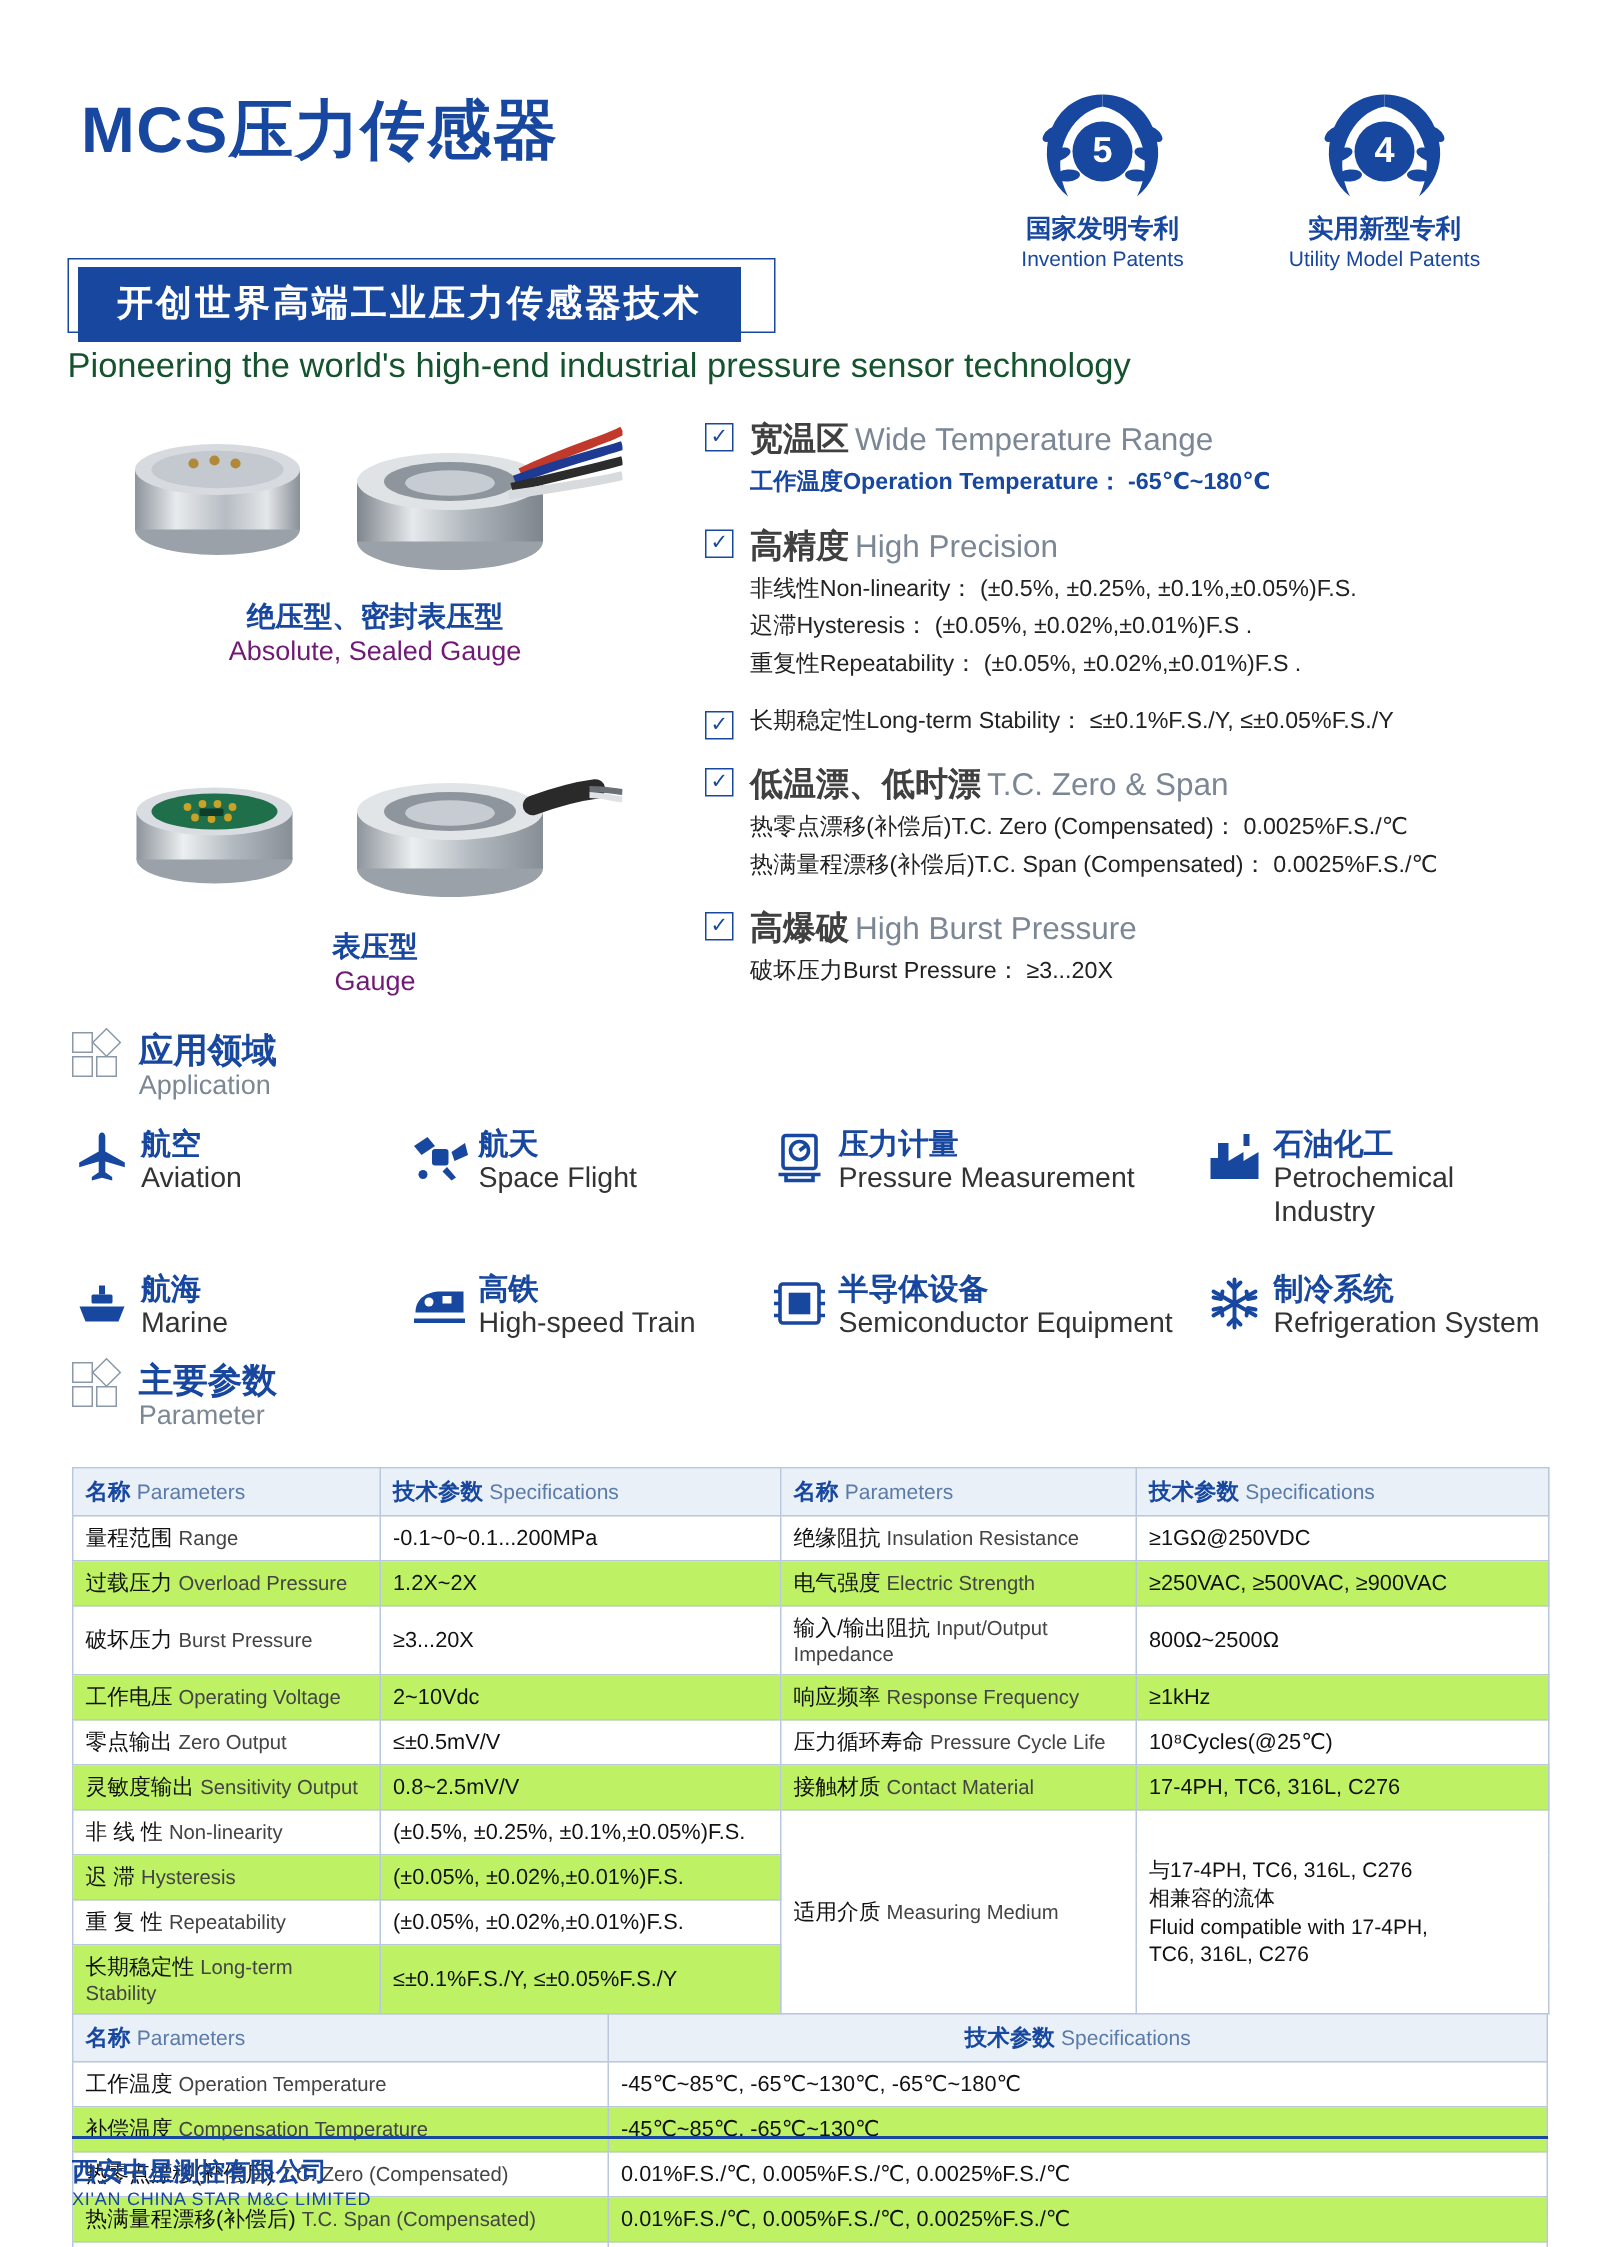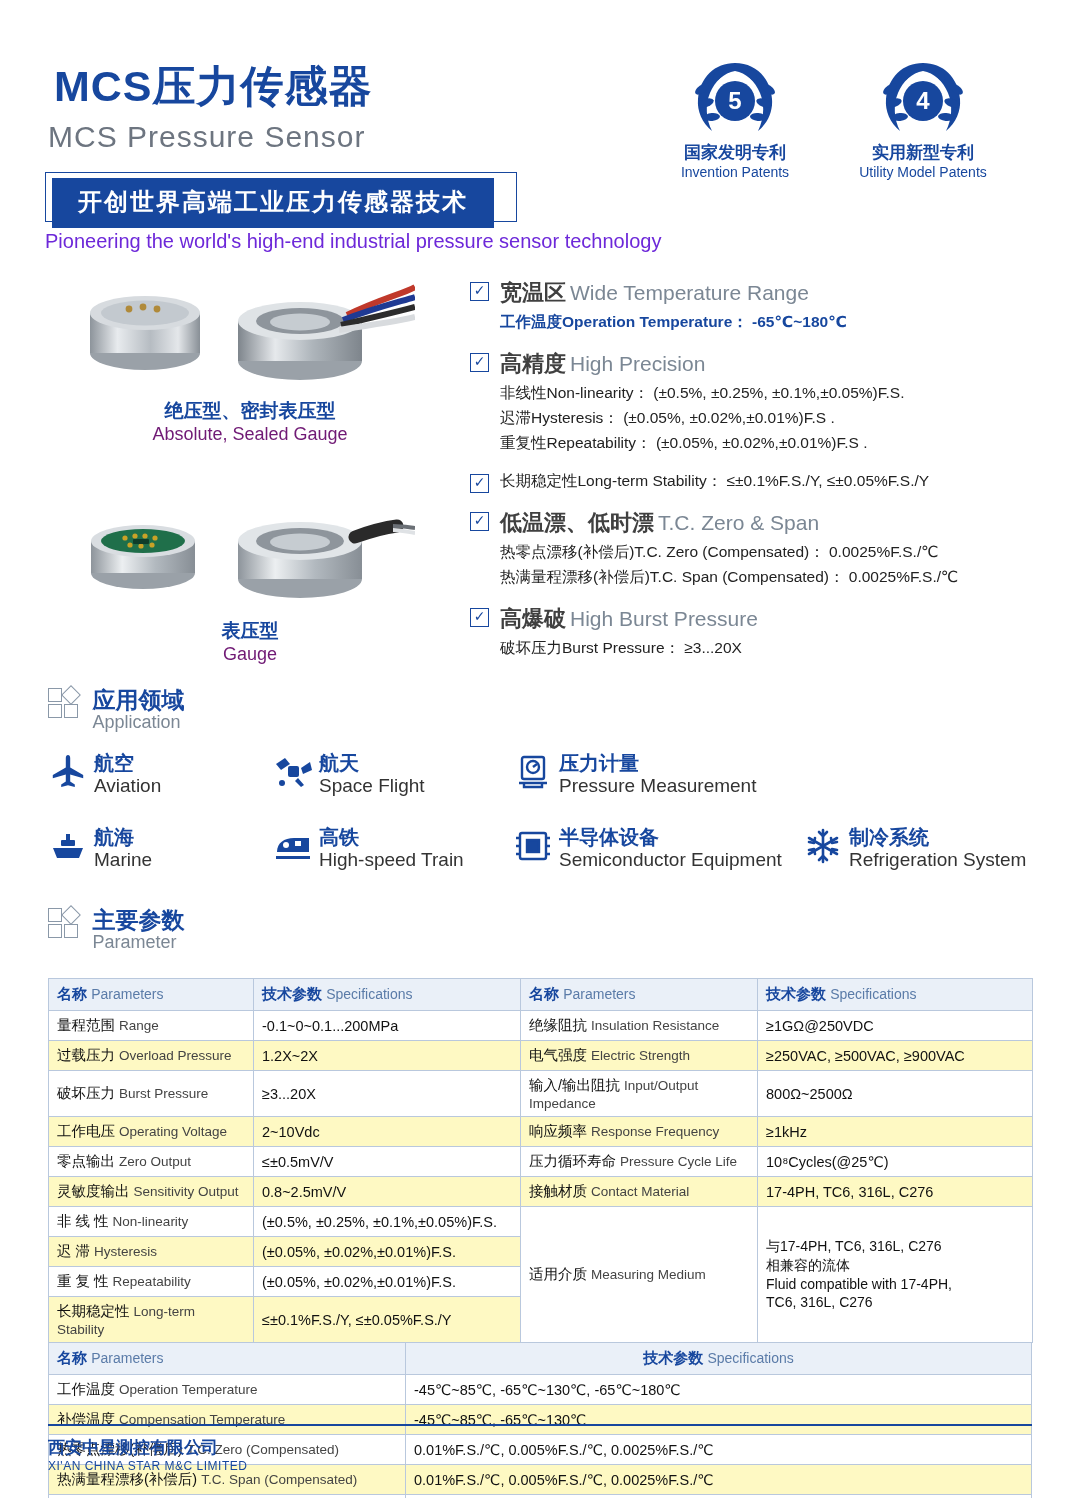--- a/index.html
+++ b/index.html
@@ -19,21 +19,21 @@
     position:absolute;left:48px;top:120px;
     font-size:30px;color:#6d7580;letter-spacing:1px;
   }
   .ribbon{
     position:absolute;left:52px;top:178px;
     background:#17479e;color:#fff;font-size:24px;font-weight:bold;
     padding:8px 26px 10px 26px;letter-spacing:2px;
   }
   .ribbon-wrap{position:absolute;left:45px;top:172px;width:470px;height:48px;border:1px solid #17479e;}
   .sub-en{
-    position:absolute;left:45px;top:230px;font-size:20px;color:#6d28d9;
+    position:absolute;left:45px;top:230px;font-size:23px;color:#14532d;
   }
 
   
   .patents{position:absolute;left:665px;top:55px;width:360px;display:flex;gap:48px;}
   .patent{width:140px;text-align:center;position:relative;}
   .wreath{position:relative;width:130px;height:84px;margin:0 auto;}
   .wreath svg{position:absolute;left:0;top:0;}
   .pnum{
     position:absolute;left:50%;top:26px;transform:translateX(-50%);
     width:40px;height:40px;border-radius:50%;background:#17479e;color:#fff;
@@ -84,37 +84,36 @@
   table{border-collapse:collapse;width:100%;font-size:14.5px;}
   .t-top{table-layout:fixed;}
   th{
     background:#eaf0f8;color:#17479e;font-weight:bold;font-size:15px;
     border:1px solid #b9c8dd;padding:6px 8px;text-align:left;
   }
   th .en{color:#5a7ba8;font-weight:normal;font-size:14px;}
   td{border:1px solid #b9c8dd;padding:5px 8px;vertical-align:middle;color:#111;}
   td.name{}
   td.name .en{color:#444;font-size:13.5px;}
-  .alt{background:#fef9c3;}
+  .alt{background:#bef264;}
   .tbl2{margin-top:-1px;}
   .tbl2 th{text-align:left;}
 
   
   .foot-line{position:absolute;left:48px;top:1424px;width:984px;height:2px;background:#17479e;}
   .foot{position:absolute;left:48px;top:1436px;}
   .foot .f1{font-size:17px;font-weight:bold;color:#17479e;}
   .foot .f2{font-size:12px;color:#17479e;letter-spacing:0.5px;}
 </style>
 </head>
 <body>
 
 <div class="page">
 
   <div class="title-cn">MCS压力传感器</div>
-  <div class="title-en">MCS  Pressure Sensor</div>
   <div class="ribbon-wrap"></div>
   <div class="ribbon">开创世界高端工业压力传感器技术</div>
   <div class="sub-en">Pioneering the world's high-end industrial pressure sensor technology</div>
 
   <div class="patents">
     <div class="patent">
       <div class="wreath">
         <svg width="130" height="84" viewBox="0 0 130 84">
           <g fill="#17479e">
             <path d="M65 8 C45 8 30 22 28 44 C27 56 32 68 42 76 C36 64 35 50 40 38 C45 26 54 18 65 16 Z"></path>
@@ -331,20 +330,32 @@
               <circle cx="20" cy="15" r="6"></circle>
               <path d="M20 15l4-3"></path>
               <path d="M6 31h28M11 31v4h18v-4"></path>
             </svg>
         </span>
         <span class="al">
           <span class="a-cn">压力计量</span><br>
           <span class="a-en">Pressure Measurement</span>
         </span>
       </div>
+      <div class="app" style="width:235px">
+        <span class="ai">
+          <svg width="40" height="40" viewBox="0 0 40 40" fill="#17479e">
+              <path d="M4 34h32v-18l-10 6v-6l-10 6V10H9v10H4z"></path>
+              <rect x="26" y="4" width="4" height="8"></rect>
+            </svg>
+        </span>
+        <span class="al">
+          <span class="a-cn">石油化工</span><br>
+          <span class="a-en">Petrochemical Industry</span>
+        </span>
+      </div>
     </div>
 
     <div class="app-row">
       <div class="app" style="width:225px">
         <span class="ai">
           <svg width="40" height="40" viewBox="0 0 40 40" fill="#17479e">
               <path d="M5 22h30l-4 10H9z"></path>
               <rect x="13" y="14" width="14" height="6" rx="1"></rect>
               <rect x="18" y="8" width="4" height="6"></rect>
             </svg>

